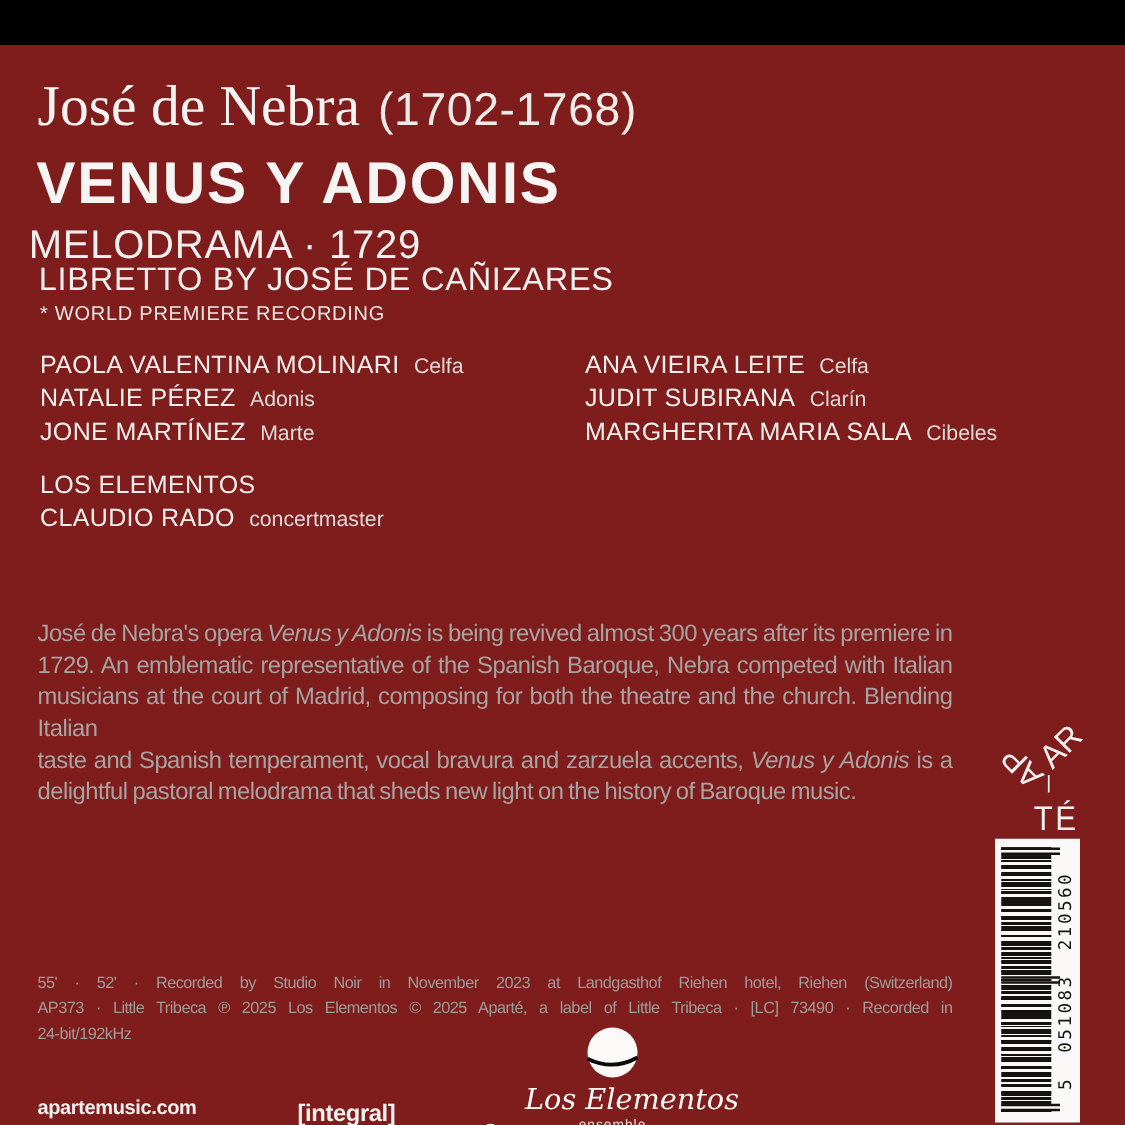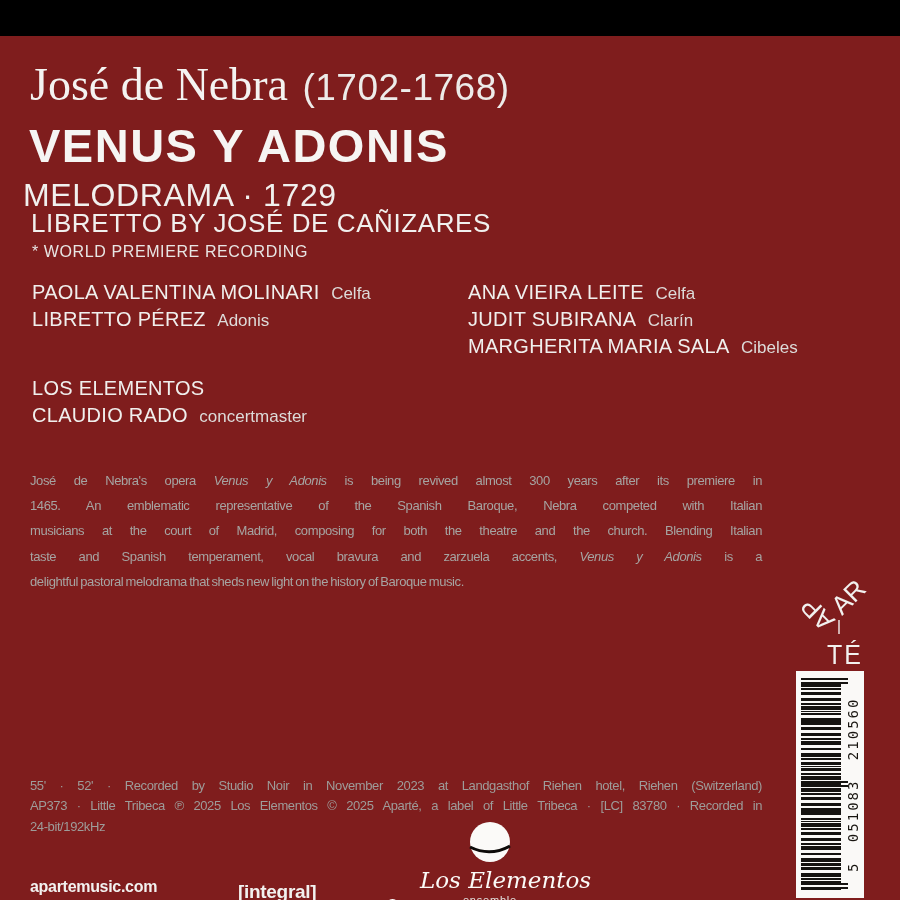--- a/index.html
+++ b/index.html
@@ -20,21 +20,21 @@
   
   .cast-col{position:absolute;top:243px;}
   .cast-left{left:32px;}
   .cast-right{left:468px;}
   .ensemble{position:absolute;left:32px;top:339px;}
   .person{height:27.2px;line-height:27.2px;white-space:nowrap;}
   .pname{font-size:20px;letter-spacing:.3px;color:#f0efed;text-align:center;}
   .prole{font-size:17px;color:#dddbd9;margin-left:7px;}
   
   .lines{position:absolute;left:30px;}
-  .description{top:432px;width:732px;font-size:13px;line-height:25.2px;color:#a6a4a2;letter-spacing:-.4px;word-spacing:-1px;}
+  .description{top:459px;width:732px;font-size:19px;line-height:25.2px;color:#a6a4a2;letter-spacing:-.4px;word-spacing:-1px;}
   .description i{font-style:italic;}
   .credits{top:740px;width:732px;font-size:13px;line-height:20.4px;color:#9e9c9a;letter-spacing:-.4px;word-spacing:-.5px;}
   .jline{display:block;text-align:justify;text-align-last:justify;}
   .jline:last-child{text-align-last:left;}
   
   .aparte{position:absolute;left:790px;top:538px;width:100px;height:90px;}
   
   .barcode{position:absolute;left:796px;top:635px;width:68px;height:227px;background:#faf9f7;}
   .barcode .bars{position:absolute;left:5px;top:7px;bottom:7px;width:40px;
     background:
@@ -73,22 +73,26 @@
   <div class="subtitle1">MELODRAMA · 1729</div>
   <div class="subtitle2">LIBRETTO BY JOSÉ DE CAÑIZARES</div>
   <div class="premiere">* WORLD PREMIERE RECORDING</div>
 
   <section class="cast-col cast-left">
     <div class="person">
       <span class="pname">PAOLA VALENTINA MOLINARI</span>
       <span class="prole">Celfa</span>
     </div>
     <div class="person">
-      <span class="pname">LIBRETTO PÉREZ</span>
+      <span class="pname">NATALIE PÉREZ</span>
       <span class="prole">Adonis</span>
+    </div>
+    <div class="person">
+      <span class="pname">JONE MARTÍNEZ</span>
+      <span class="prole">Marte</span>
     </div>
   </section>
 
   <section class="cast-col cast-right">
     <div class="person">
       <span class="pname">ANA VIEIRA LEITE</span>
       <span class="prole">Celfa</span>
     </div>
     <div class="person">
       <span class="pname">JUDIT SUBIRANA</span>
@@ -106,21 +110,21 @@
       <span class="prole"></span>
     </div>
     <div class="person">
       <span class="pname">CLAUDIO RADO</span>
       <span class="prole">concertmaster</span>
     </div>
   </section>
 
   <section class="lines description">
       <div class="jline"><span>José de Nebra's opera </span><i>Venus y Adonis</i><span> is being revived almost 300 years after its premiere in</span></div>
-      <div class="jline"><span>1465. An emblematic representative of the Spanish Baroque, Nebra competed with Italian</span></div>
+      <div class="jline"><span>1729. An emblematic representative of the Spanish Baroque, Nebra competed with Italian</span></div>
       <div class="jline"><span>musicians at the court of Madrid, composing for both the theatre and the church. Blending Italian</span></div>
       <div class="jline"><span>taste and Spanish temperament, vocal bravura and zarzuela accents, </span><i>Venus y Adonis</i><span> is a</span></div>
       <div class="jline"><span>delightful pastoral melodrama that sheds new light on the history of Baroque music.</span></div>
     </section>
 
   <div class="aparte">
     <svg width="100" height="90" viewBox="0 0 100 90">
       <g fill="#f2f1ef" font-family="Liberation Sans, sans-serif" font-weight="400">
         <text font-size="26" transform="translate(46 46) rotate(-135)">AP</text>
         <text font-size="26" transform="translate(52 42) rotate(-45)">AR</text>
@@ -136,21 +140,21 @@
     <i class="g g2"></i>
     <i class="g g3"></i>
     <i class="g g4"></i>
     <i class="g g5"></i>
     <i class="g g6"></i>
     <div class="ean">5 051083 210560</div>
   </div>
 
   <section class="lines credits">
       <div class="jline"><span>55' · 52' · Recorded by Studio Noir in November 2023 at Landgasthof Riehen hotel, Riehen (Switzerland)</span></div>
-      <div class="jline"><span>AP373 · Little Tribeca ℗ 2025 Los Elementos © 2025 Aparté, a label of Little Tribeca · [LC] 83780 · Recorded in</span></div>
+      <div class="jline"><span>AP373 · Little Tribeca ℗ 2025 Los Elementos © 2025 Aparté, a label of Little Tribeca · [LC] 73490 · Recorded in</span></div>
       <div class="jline"><span>24-bit/192kHz</span></div>
     </section>
 
   <div class="site">apartemusic.com</div>
   <div class="integral">[integral]</div>
 
   <div class="sppf">
     <span class="play">
         <i class="tri"></i>
       </span>

